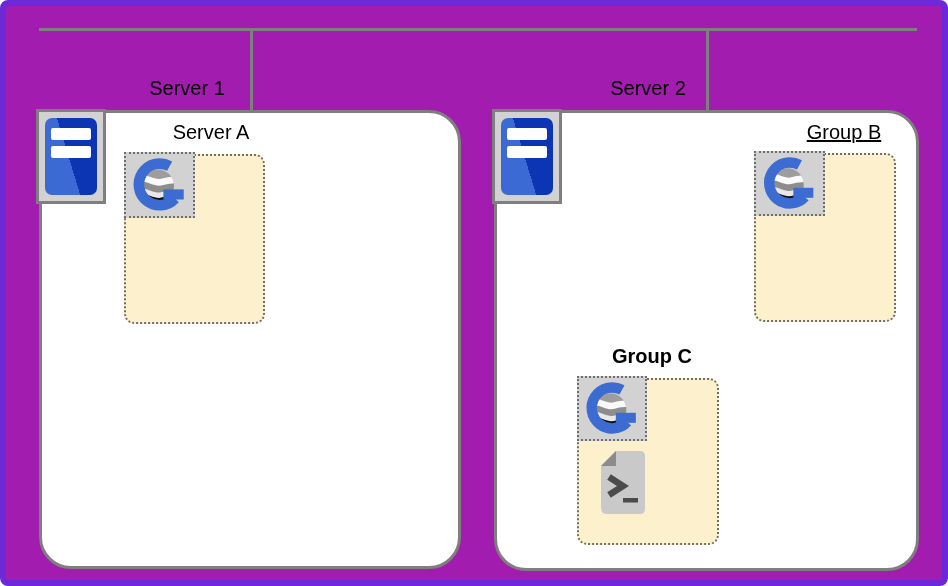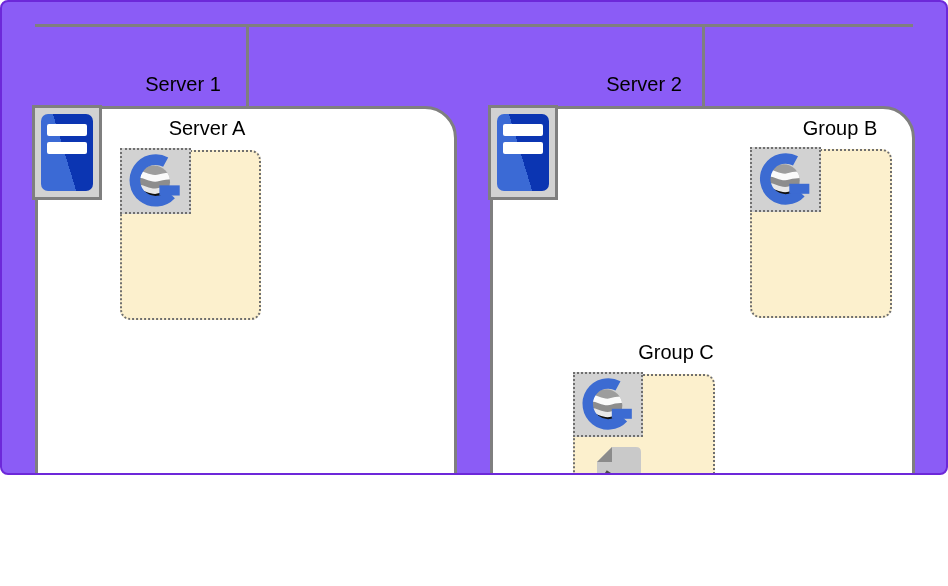--- a/index.html
+++ b/index.html
@@ -1,21 +1,21 @@
 <!DOCTYPE html>
 <html><head>
 <meta charset="utf-8">
 <style>
   html,body{margin:0;padding:0;background:#fff;}
   .canvas{
     position:relative;
-    width:948px;height:475px;
+    width:948px;height:586px;
     box-sizing:border-box;
-    background:#8b5cf6;
-    border:2px solid #6d28d9;
+    background:#a21caf;
+    border:6px solid #6d28d9;
     border-radius:8px;
     font-family:"Liberation Sans", sans-serif;
     color:#000;
     overflow:hidden;
   }
   .line{position:absolute;background:#7f7f7f;}
   .label{
     position:absolute;
     font-size:20px;line-height:24px;
     text-align:center;white-space:nowrap;
@@ -115,29 +115,29 @@
       </svg>
   </div>
 
   <div class="server-box" style="left:488px;top:104px;width:425px;height:461px;"></div>
   <div class="server-icon" style="left:486px;top:103px;width:70px;height:95px;">
     <svg viewBox="0 0 64 89">
         <use href="#sym-server"></use>
       </svg>
   </div>
 
-  <div class="label" style="left:768px;top:114px;width:140px;">Group B</div>
+  <div class="label" style="left:768px;top:114px;width:140px;text-decoration:underline;">Group B</div>
   <div class="cream-box" style="left:748px;top:147px;width:142px;height:169px;"></div>
   <div class="g-icon" style="left:748px;top:145px;width:71px;height:65px;">
     <svg viewBox="0 0 64 64">
         <use href="#sym-glogo"></use>
       </svg>
   </div>
 
-  <div class="label" style="left:604px;top:338px;width:140px;">Group C</div>
+  <div class="label" style="left:576px;top:338px;width:140px;font-weight:bold;">Group C</div>
   <div class="cream-box" style="left:571px;top:372px;width:142px;height:167px;"></div>
   <div class="g-icon" style="left:571px;top:370px;width:70px;height:65px;">
     <svg viewBox="0 0 64 64">
         <use href="#sym-glogo"></use>
       </svg>
   </div>
 
   <div class="script-icon" style="left:594px;top:444px;width:46px;height:66px;">
     <svg viewBox="0 0 46 66">
         <use href="#sym-script"></use>

